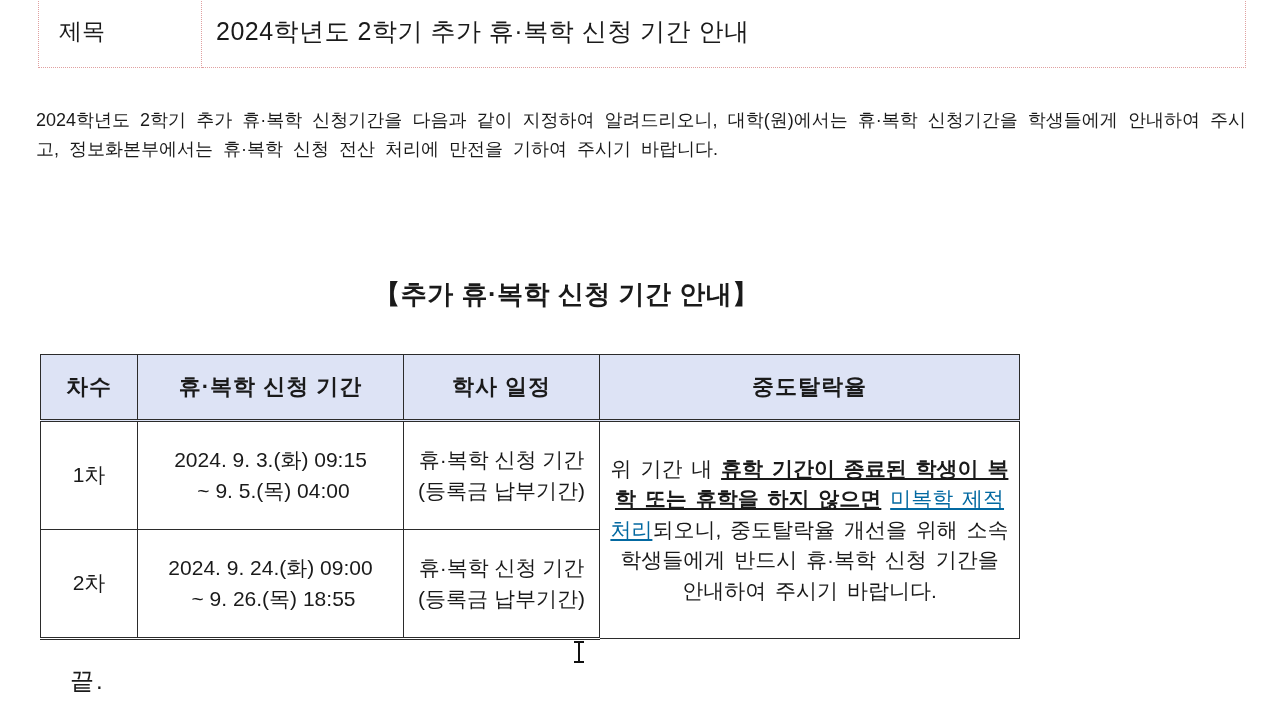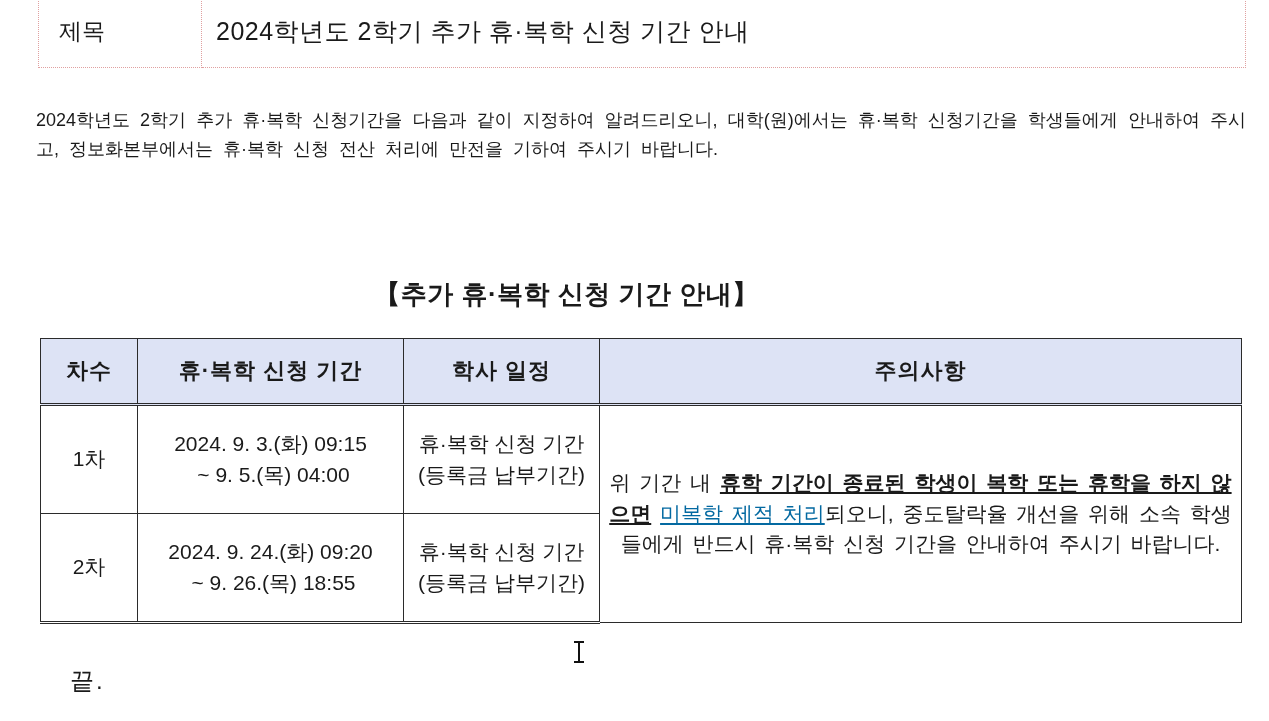--- a/index.html
+++ b/index.html
@@ -65,22 +65,22 @@
     text-align: center;
     font-size: 26px;
     font-weight: bold;
     letter-spacing: 0.5px;
   }
 
   
   .schedule-wrap {
     position: absolute;
     left: 40px;
-    top: 338px;
-    width: 1202px;
+    top: 354px;
+    width: 980px;
   }
   table.schedule {
     width: 100%;
     border-collapse: collapse;
     table-layout: fixed;
   }
   table.schedule th,
   table.schedule td {
     border: 1px solid #2b2b2b;
     text-align: center;
@@ -187,42 +187,42 @@
       <col class="col-round">
       <col class="col-period">
       <col class="col-acad">
       <col class="col-note">
     </colgroup>
     <thead>
       <tr>
         <th>차수</th>
         <th>휴·복학 신청 기간</th>
         <th>학사 일정</th>
-        <th>주의사항</th>
+        <th>중도탈락율</th>
       </tr>
     </thead>
     <tbody>
       <tr>
         <td>1차</td>
         <td>
           <span class="period-line">2024. 9. 3.(화) 09:15</span>
           <span class="period-line second">~ 9. 5.(목) 04:00</span>
         </td>
         <td>
           <span class="period-line">휴·복학 신청 기간</span>
           <span class="period-line">(등록금 납부기간)</span>
         </td>
         <td class="note-cell" rowspan="2">
           <span>위 기간 내 </span><span class="u-bold">휴학 기간이 종료된 학생이 복학 또는 휴학을 하지 않으면</span><span> </span><span class="u-blue">미복학 제적 처리</span><span>되오니, 중도탈락율 개선을 위해 소속 학생들에게 반드시 휴·복학 신청 기간을 안내하여 주시기 바랍니다.</span>
         </td>
       </tr>
       <tr>
         <td>2차</td>
         <td>
-          <span class="period-line">2024. 9. 24.(화) 09:20</span>
+          <span class="period-line">2024. 9. 24.(화) 09:00</span>
           <span class="period-line second">~ 9. 26.(목) 18:55</span>
         </td>
         <td>
           <span class="period-line">휴·복학 신청 기간</span>
           <span class="period-line">(등록금 납부기간)</span>
         </td>
       </tr>
     </tbody>
   </table>
 </div>

